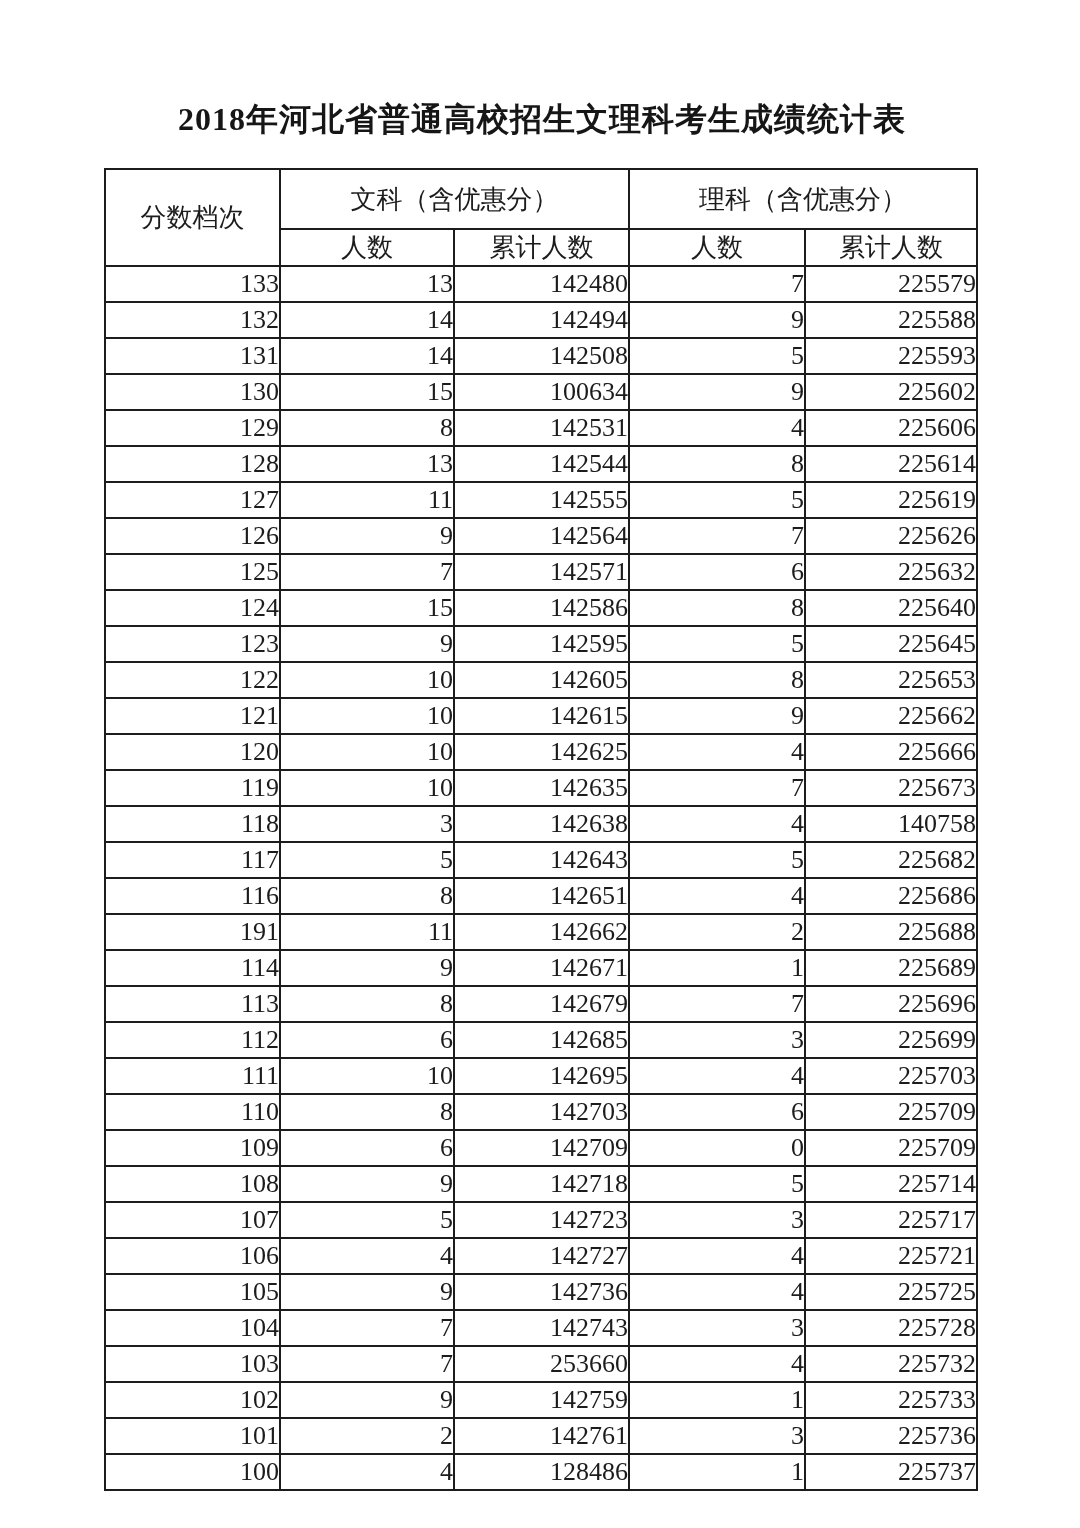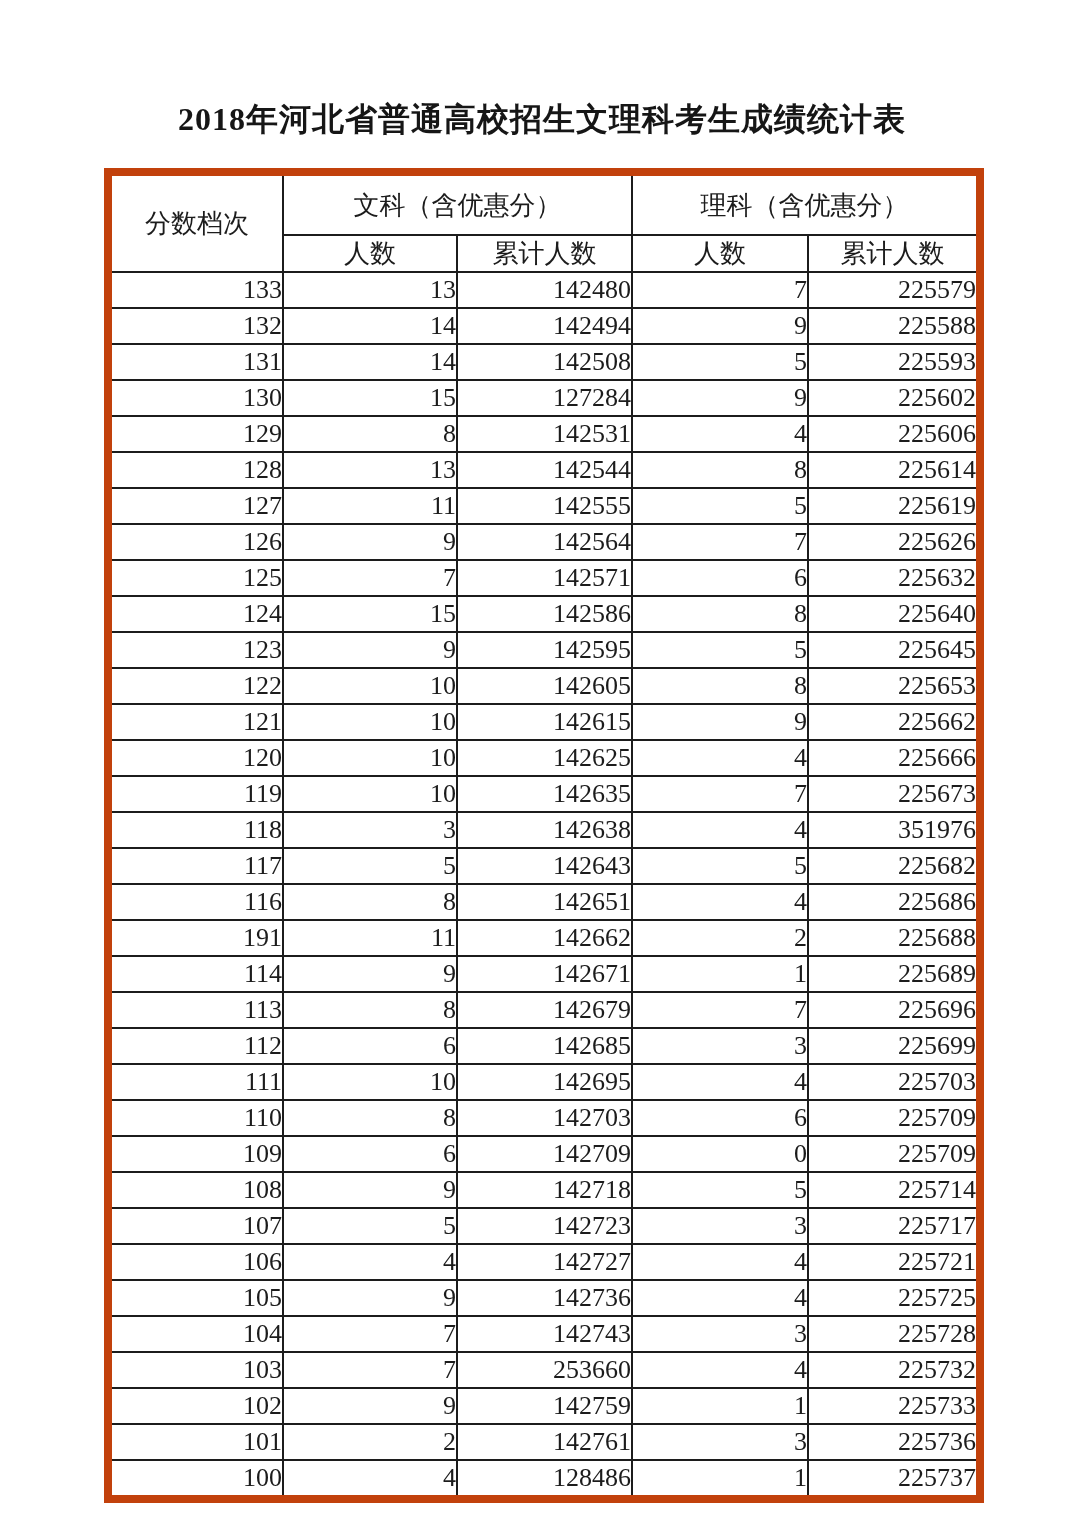--- a/index.html
+++ b/index.html
@@ -27,21 +27,21 @@
     letter-spacing: 1px;
     color: #161616;
   }
   table.score-table {
     position: absolute;
     left: 104px;
     top: 168px;
     width: 872px;
     border-collapse: collapse;
     table-layout: fixed;
-    border: 8px solid #c2410c;
+    border: 1px solid #c2410c;
   }
   table.score-table th,
   table.score-table td {
     border: 2px solid #1c1c1c;
     padding: 0;
     overflow: hidden;
     white-space: nowrap;
   }
   table.score-table th {
     font-size: 26px;
@@ -118,21 +118,21 @@
         <tr>
           <td class="c-score">131</td>
           <td class="c-num">14</td>
           <td class="c-num">142508</td>
           <td class="c-num">5</td>
           <td class="c-num">225593</td>
         </tr>
         <tr>
           <td class="c-score">130</td>
           <td class="c-num">15</td>
-          <td class="c-num">127284</td>
+          <td class="c-num">100634</td>
           <td class="c-num">9</td>
           <td class="c-num">225602</td>
         </tr>
         <tr>
           <td class="c-score">129</td>
           <td class="c-num">8</td>
           <td class="c-num">142531</td>
           <td class="c-num">4</td>
           <td class="c-num">225606</td>
         </tr>
@@ -204,21 +204,21 @@
           <td class="c-num">10</td>
           <td class="c-num">142635</td>
           <td class="c-num">7</td>
           <td class="c-num">225673</td>
         </tr>
         <tr>
           <td class="c-score">118</td>
           <td class="c-num">3</td>
           <td class="c-num">142638</td>
           <td class="c-num">4</td>
-          <td class="c-num">351976</td>
+          <td class="c-num">140758</td>
         </tr>
         <tr>
           <td class="c-score">117</td>
           <td class="c-num">5</td>
           <td class="c-num">142643</td>
           <td class="c-num">5</td>
           <td class="c-num">225682</td>
         </tr>
         <tr>
           <td class="c-score">116</td>

